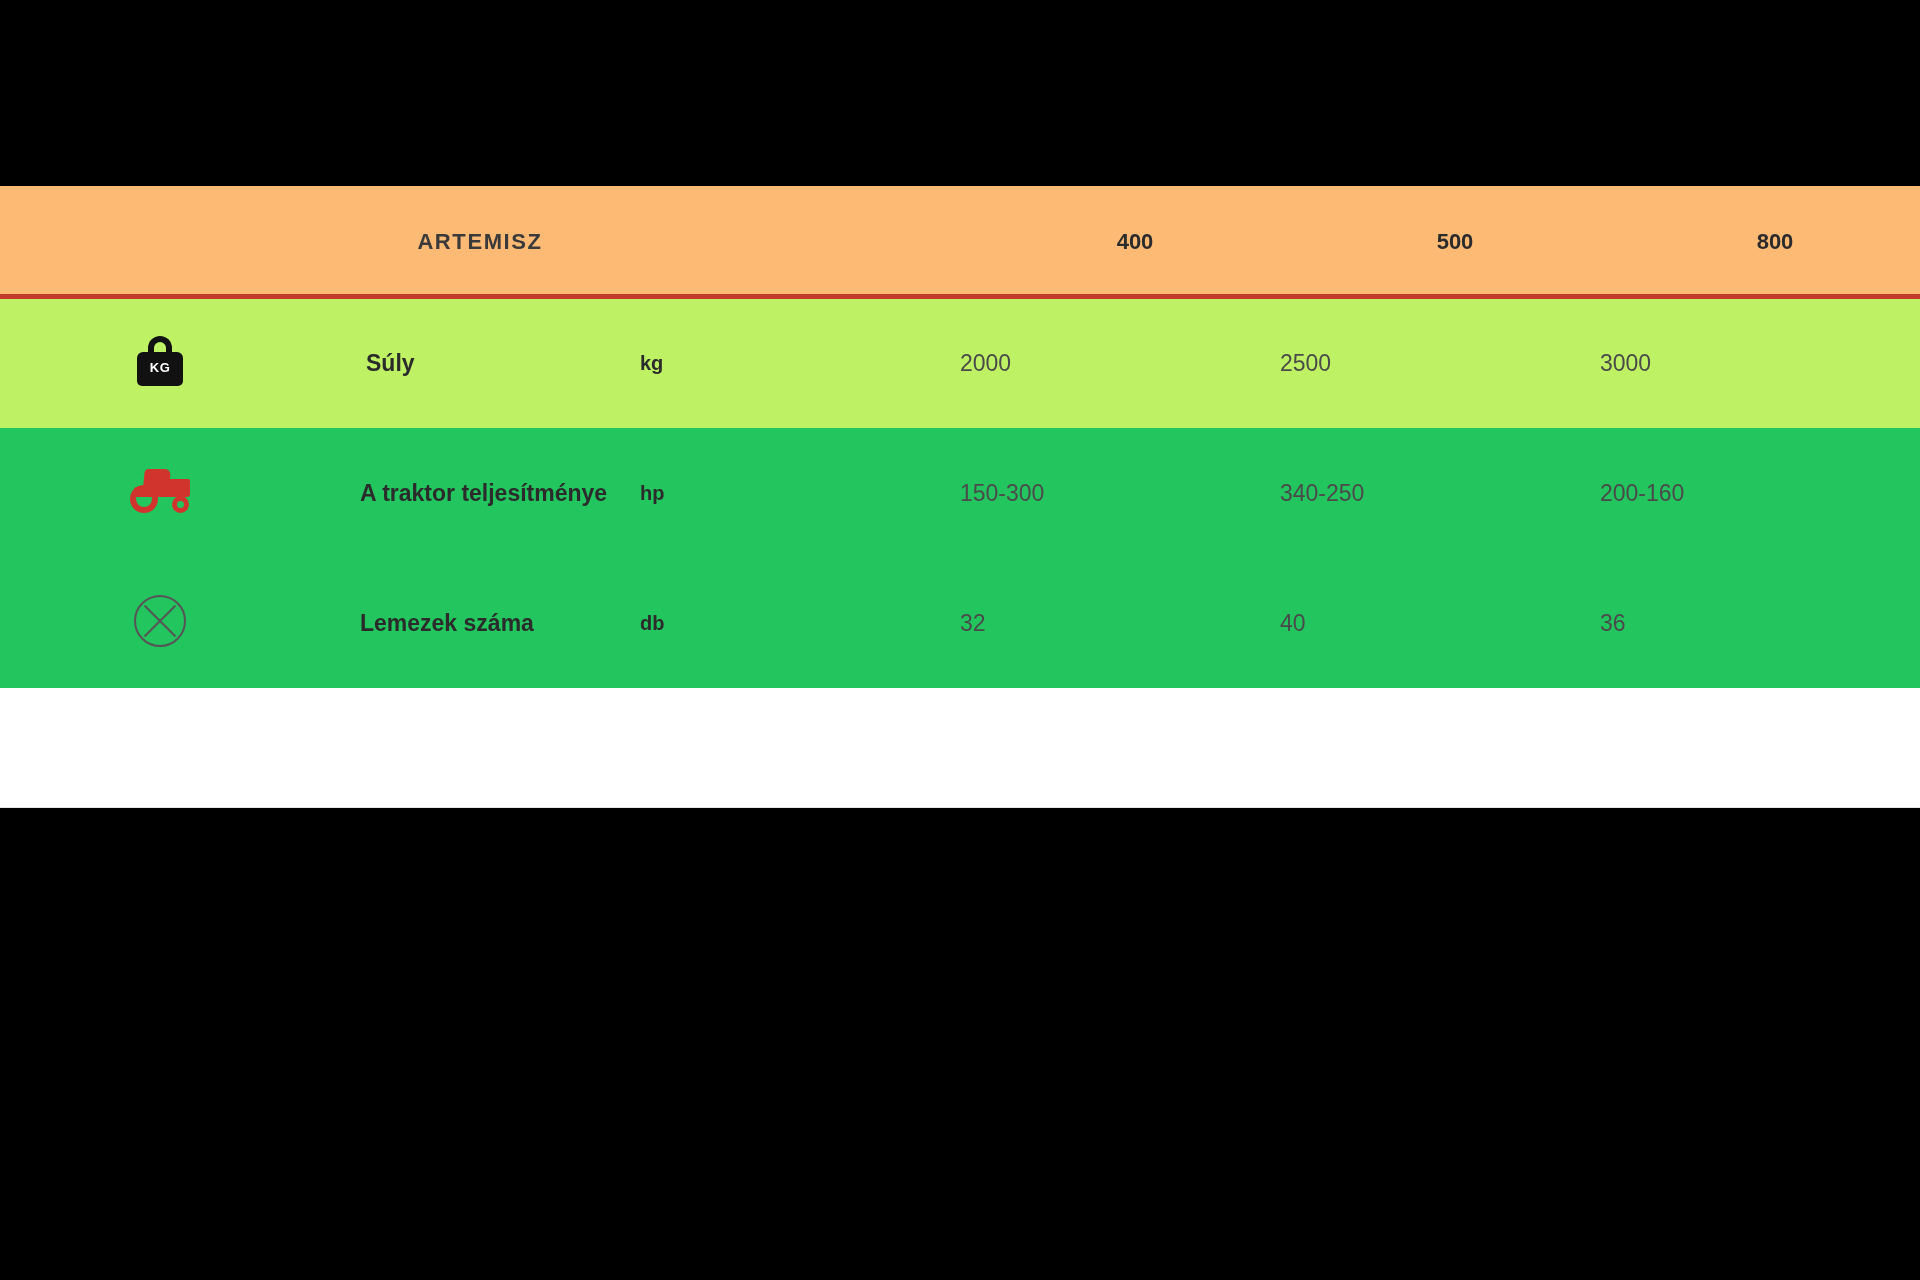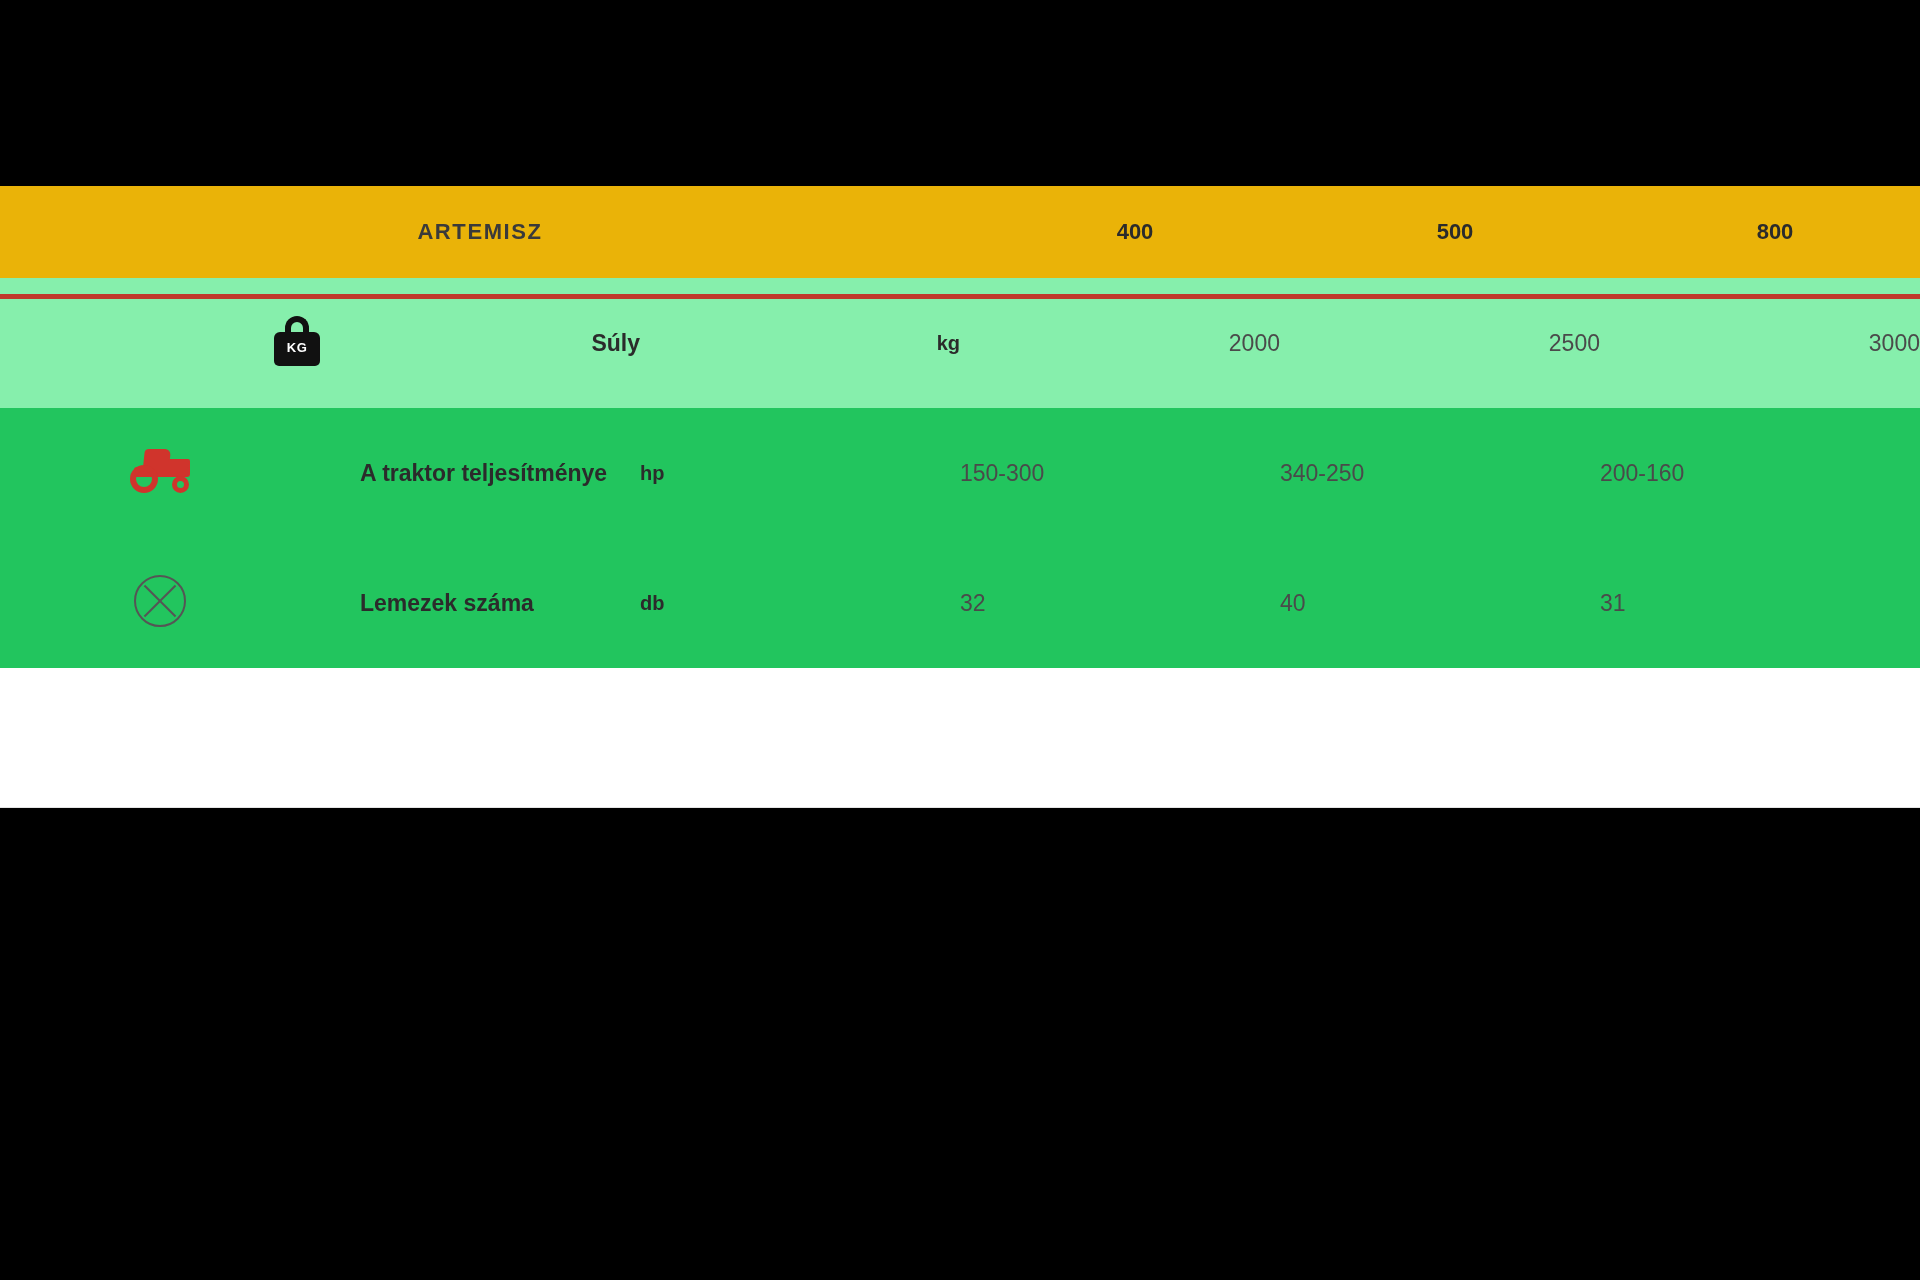--- a/index.html
+++ b/index.html
@@ -31,23 +31,23 @@
     background: #ffffff;
   }
 
   .spec-table {
     width: 1920px;
     border-collapse: collapse;
     table-layout: fixed;
   }
 
   .spec-table thead th {
-    background: #eab308;
+    background: #fdba74;
     border: none;
-    height: 92px;
+    height: 112px;
     vertical-align: middle;
     padding: 0;
   }
 
   .th-title {
     font-size: 22px;
     font-weight: bold;
     color: #3a3a3a;
     letter-spacing: 1.6px;
     text-align: center;
@@ -67,21 +67,21 @@
   .red-rule {
     position: absolute;
     left: 0;
     top: 294px;
     width: 1920px;
     height: 5px;
     background: #c0392b;
     z-index: 5;
   }
 
-  .spec-table tbody tr.row-odd td { background: #86efac; text-align: right; }
+  .spec-table tbody tr.row-odd td { background: #bef264; }
   .spec-table tbody tr.row-even td { background: #22c55e; }
 
   .spec-table tbody td {
     height: 130px;
     padding: 0;
     vertical-align: middle;
     border: none;
   }
 
   td.icon-cell {
@@ -281,21 +281,21 @@
             <span class="ico ico-disc">
               <span class="ring"></span><span class="bar1"></span><span class="bar2"></span>
             </span>
           </td>
           <td class="label-cell">
             <span class="lbl" style="padding-left:40px;">Lemezek száma</span>
           </td>
           <td class="unit-cell">db</td>
           <td class="value-cell">32</td>
           <td class="value-cell">40</td>
-          <td class="value-cell">31</td>
+          <td class="value-cell">36</td>
         </tr>
 
       </tbody>
     </table>
 
   </div>
 
   <div class="red-rule"></div>
   <div class="table-bottom-line"></div>
 

